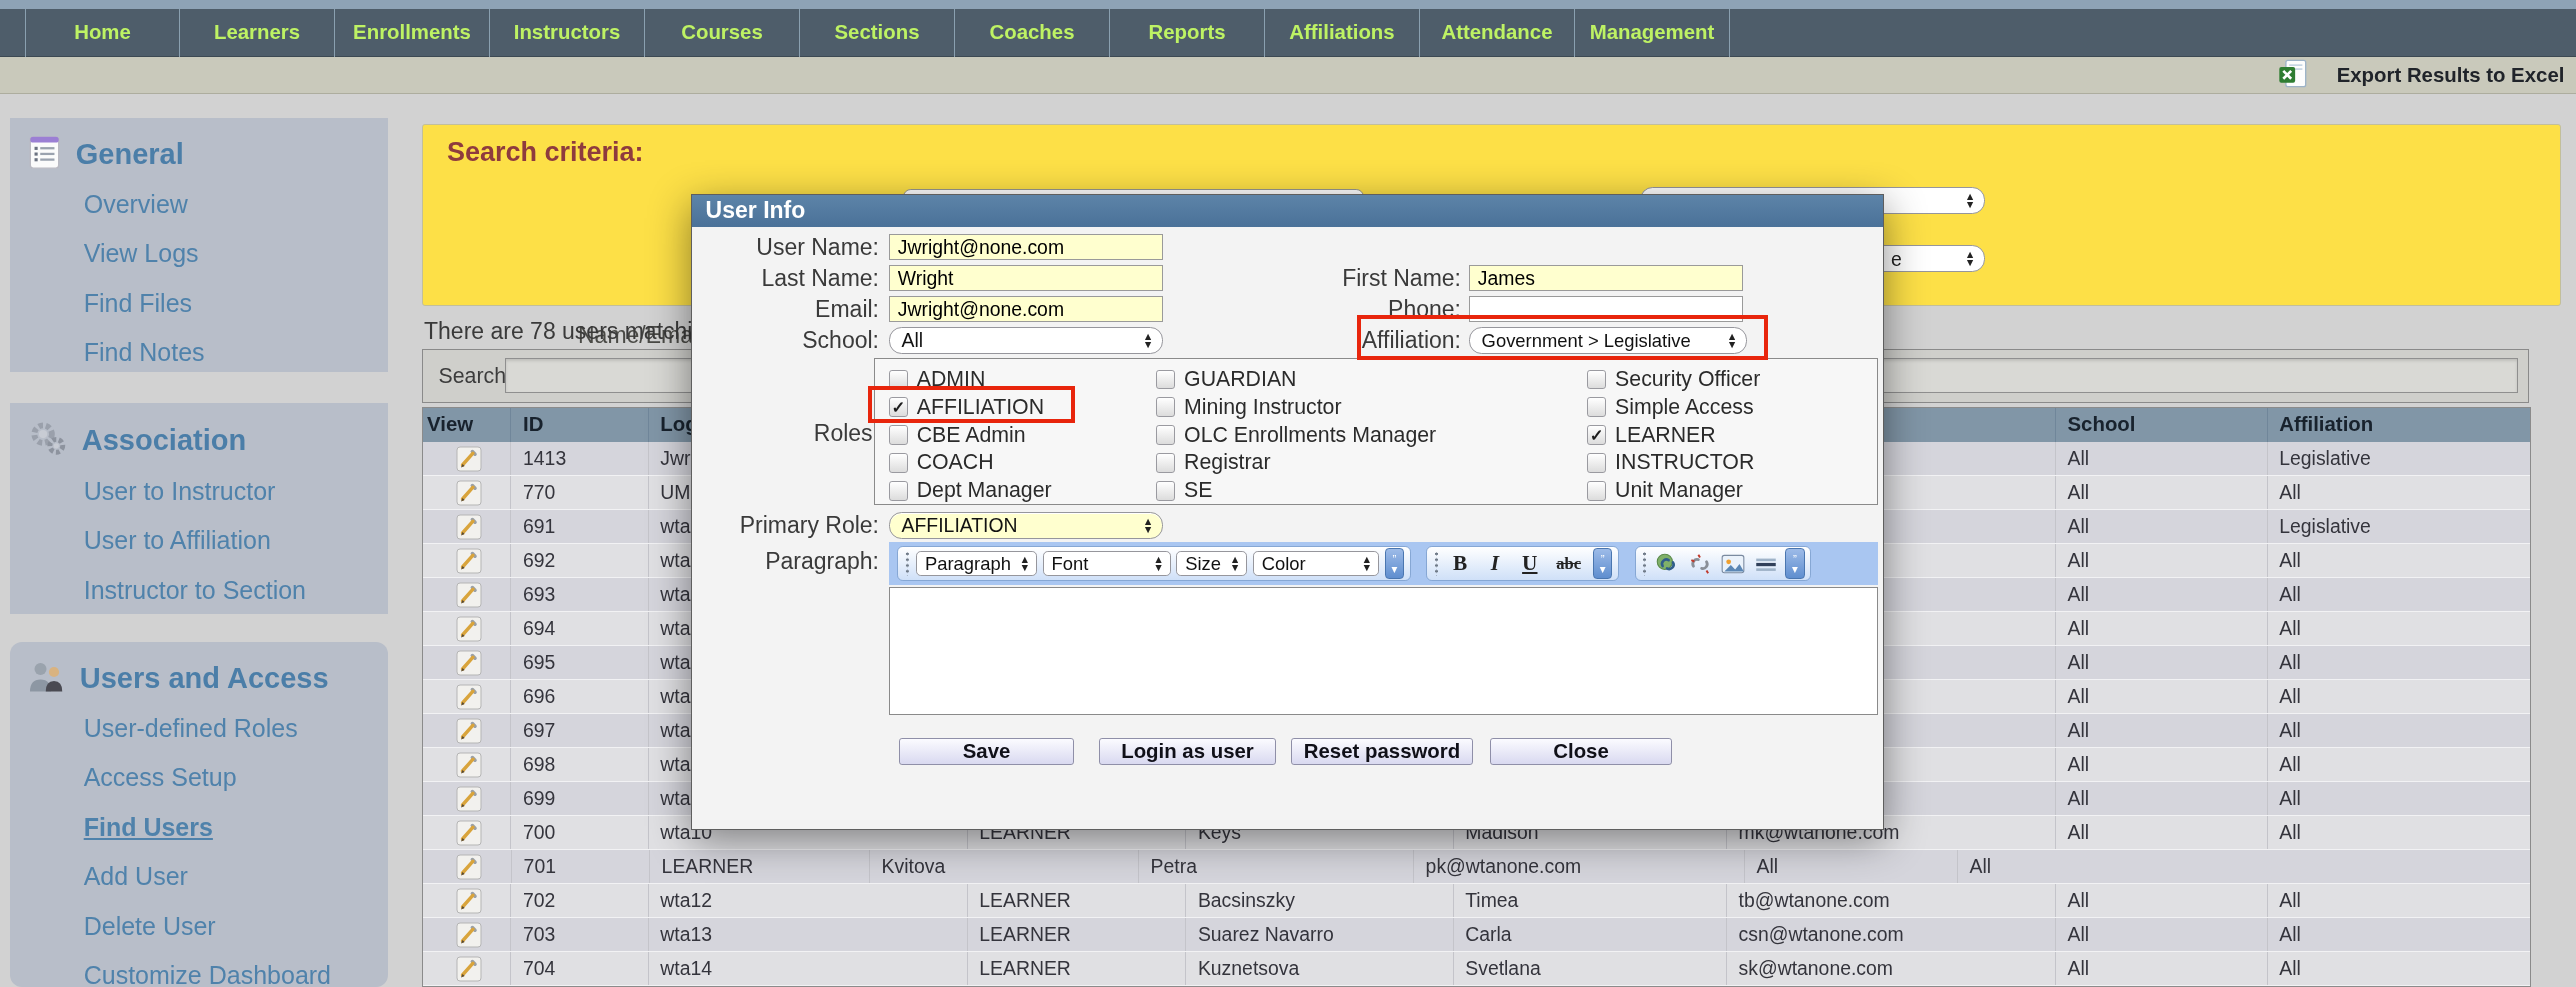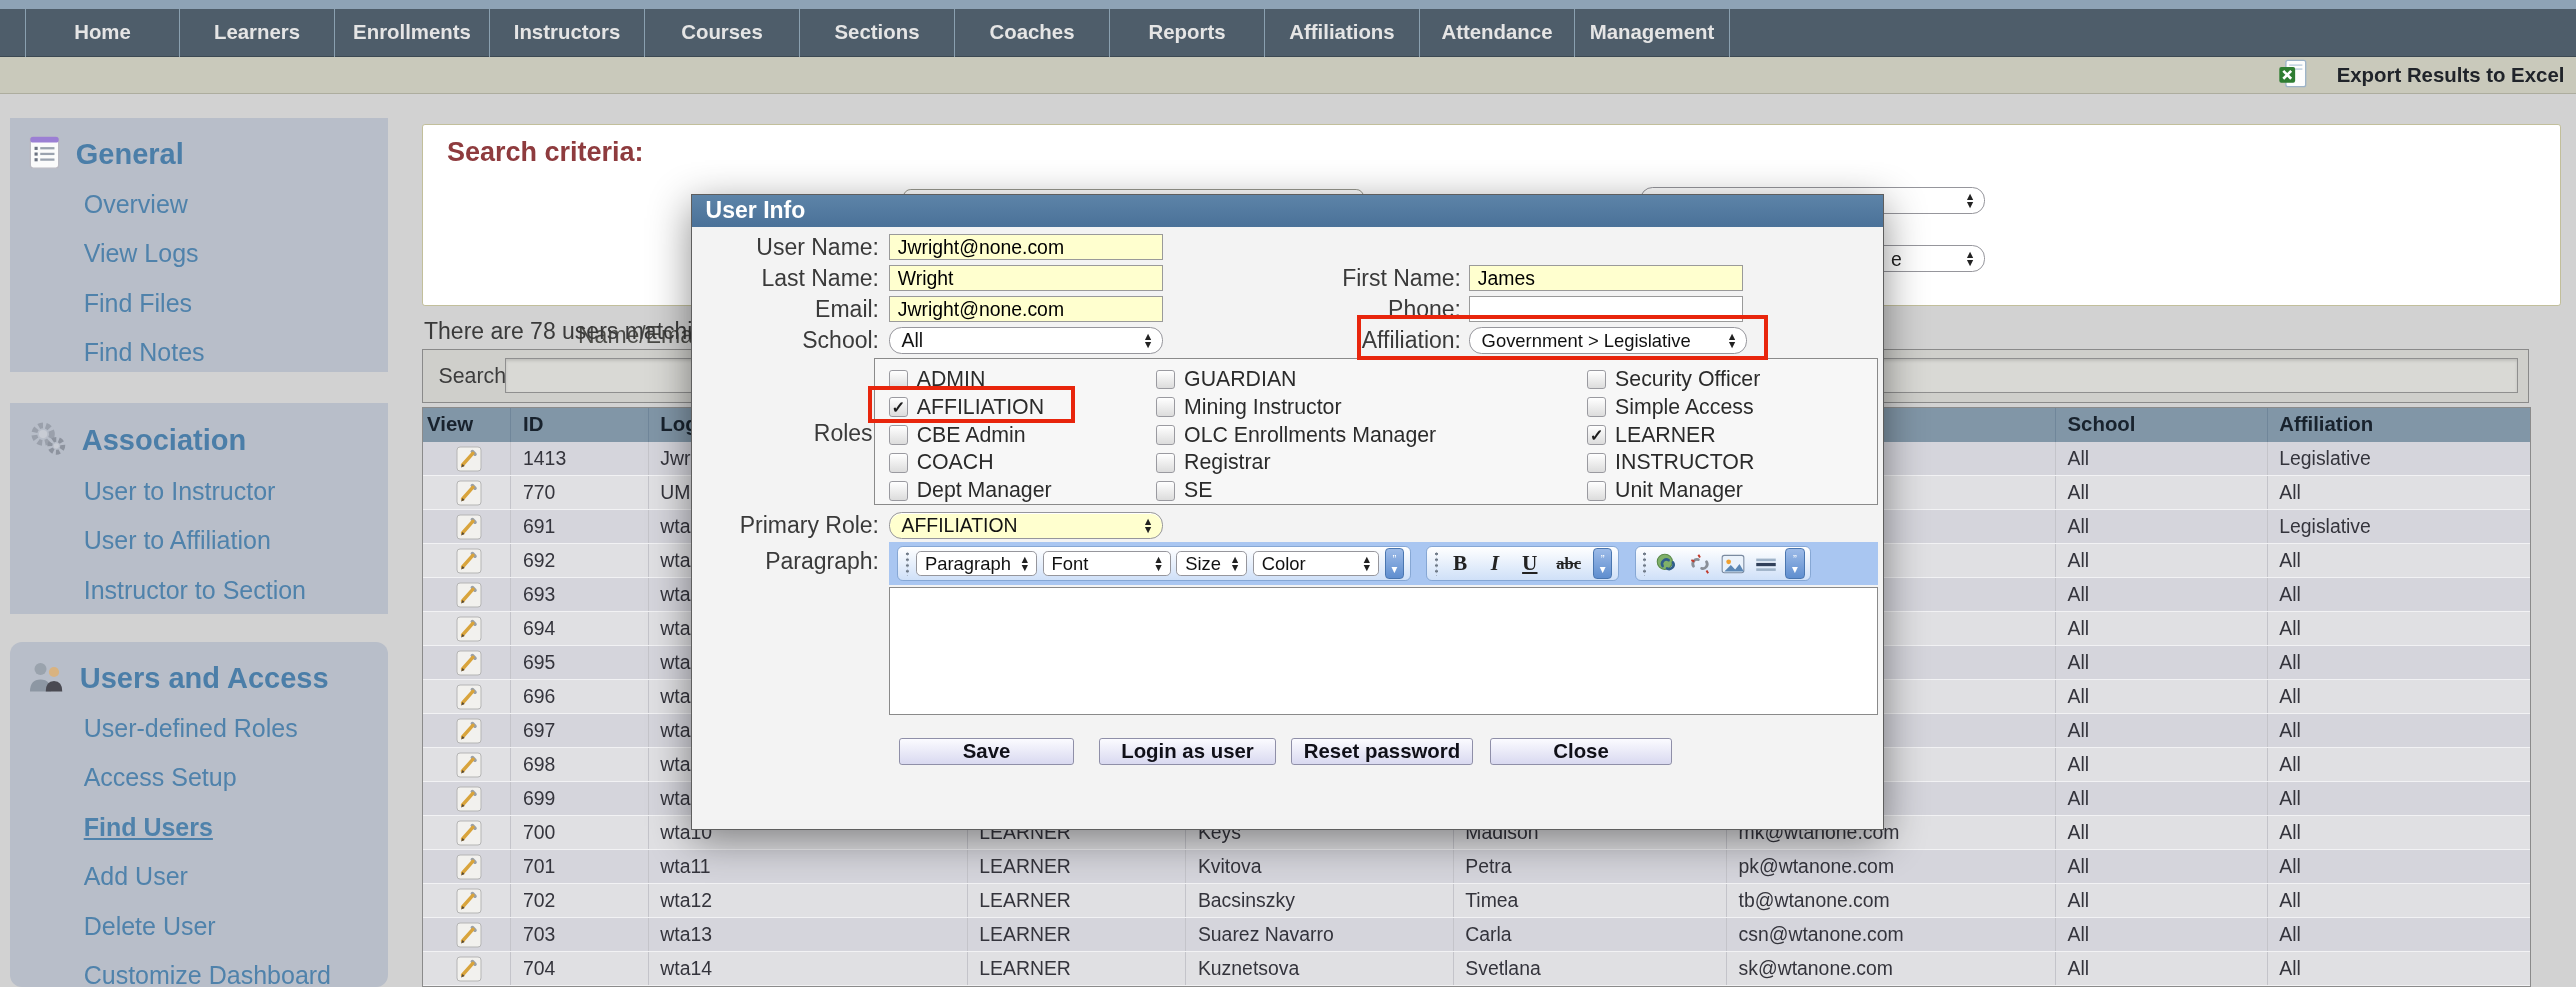--- a/index.html
+++ b/index.html
@@ -4,42 +4,42 @@
 <style>
   * { box-sizing: border-box; margin: 0; padding: 0; }
   html,body { width:2576px; height:987px; }
   body { font-family:"Liberation Sans", sans-serif; background:#d2d2d2; }
   #app { position:relative; width:2576px; height:987px; background:#d2d2d2; overflow:hidden; }
 
   
   .topstrip { position:absolute; left:0; top:0; width:2576px; height:8.7px; background:#8ea3b6; }
   .nav { position:absolute; left:0; top:8.7px; width:2576px; height:48px; background:#4e5d6a; display:flex; border-bottom:1px solid #3c4953; }
   .nav-item { width:155px; height:48px; display:flex; align-items:center; justify-content:center;
-    color:#e5e5e5; font-size:20.4px; font-weight:bold; border-right:1px solid #8aa0b0; cursor:pointer; }
+    color:#bef264; font-size:20.4px; font-weight:bold; border-right:1px solid #8aa0b0; cursor:pointer; }
   .nav-item:first-child { border-left:1px solid #8aa0b0; margin-left:25px; }
   .nav-item.active { width:213px; text-decoration:underline; }
 
   
   .exportbar { position:absolute; left:0; top:57px; width:2576px; height:37px; background:#c9c9bb; border-bottom:1px solid #adad9e; }
   .export-link { position:absolute; right:11.6px; top:0; height:37px; display:flex; align-items:center; gap:30px; cursor:pointer; }
   .export-link .lbl { font-size:20.4px; font-weight:bold; color:#20242a; }
 
   
   .side-panel { position:absolute; left:9.7px; width:378px; background:#b8bec9; }
   .sp-general { top:118px; height:254px; }
   .sp-assoc   { top:403px; height:211px; }
   .sp-users   { top:642px; height:345px;border-radius:12px; }
   .side-head { display:flex; align-items:center; gap:13.6px; padding:15.5px 0 0 17.5px; }
   .side-title { font-size:29px; font-weight:bold; color:#4b7ea8; }
   .side-items { margin:15.5px 0 0 74px; display:flex; flex-direction:column; gap:20.4px; }
   .side-item { font-size:25px; color:#4f82ab; cursor:pointer; }
   .side-item.active { font-weight:bold; text-decoration:underline; }
 
   
-  .criteria { position:absolute; left:422px; top:124px; width:2139px; height:182px; background:#ffffff; border:1px solid #c2bf9b; border-radius:2.9px; }
+  .criteria { position:absolute; left:422px; top:124px; width:2139px; height:182px; background:#fde047; border:1px solid #c2bf9b; border-radius:2.9px; }
   .criteria-title { position:absolute; left:24px; top:11.6px; font-size:27px; font-weight:bold; color:#8e3b3e; }
   .crit-label { position:absolute; left:155px; top:197px; font-size:23px; color:#4a4a46; }
   .crit-input { position:absolute; left:480px; top:64px; width:461px; height:41px; background:#fff; border:1px solid #98988e; border-radius:7.8px; }
   .crit-dd1 { position:absolute; left:1217px; top:62px;  width:345px; height:26px; }
   .crit-dd2 { position:absolute; left:1217px; top:93px;  width:345px; height:26px; }
   .crit-frag { position:absolute; left:250px; top:1.9px; font-size:19.4px; color:#222; }
 
   .summary { position:absolute; left:424px; top:318px; font-size:23px; color:#3a3a3a; }
 
   
@@ -464,21 +464,20 @@
         <div class="trow odd">
           <div class="tcell c0">
             <svg width="26" height="26" viewBox="0 0 26 26">
               <rect x="1" y="1" width="24" height="24" rx="3" fill="#f2f1ee" stroke="#b5b5b5"></rect>
               <path d="M16.4 5.6 l2.6 2.6" stroke="#9aa0a8" stroke-width="3.6" stroke-linecap="round"></path>
               <path d="M6.5 19 L17 7.2" stroke="#d9a43c" stroke-width="3.4" stroke-linecap="round"></path>
               <path d="M5 21.5 l1.4-3.6 2.3 2.2 z" fill="#5a4a32"></path>
             </svg>
           </div>
           <div class="tcell c1">701</div>
-          <div class="tcell c2">wta11</div>
           <div class="tcell c3">LEARNER</div>
           <div class="tcell c4">Kvitova</div>
           <div class="tcell c5">Petra</div>
           <div class="tcell c6">pk@wtanone.com</div>
           <div class="tcell c7">All</div>
           <div class="tcell c8">All</div>
         </div>
         <div class="trow even">
           <div class="tcell c0">
             <svg width="26" height="26" viewBox="0 0 26 26">

